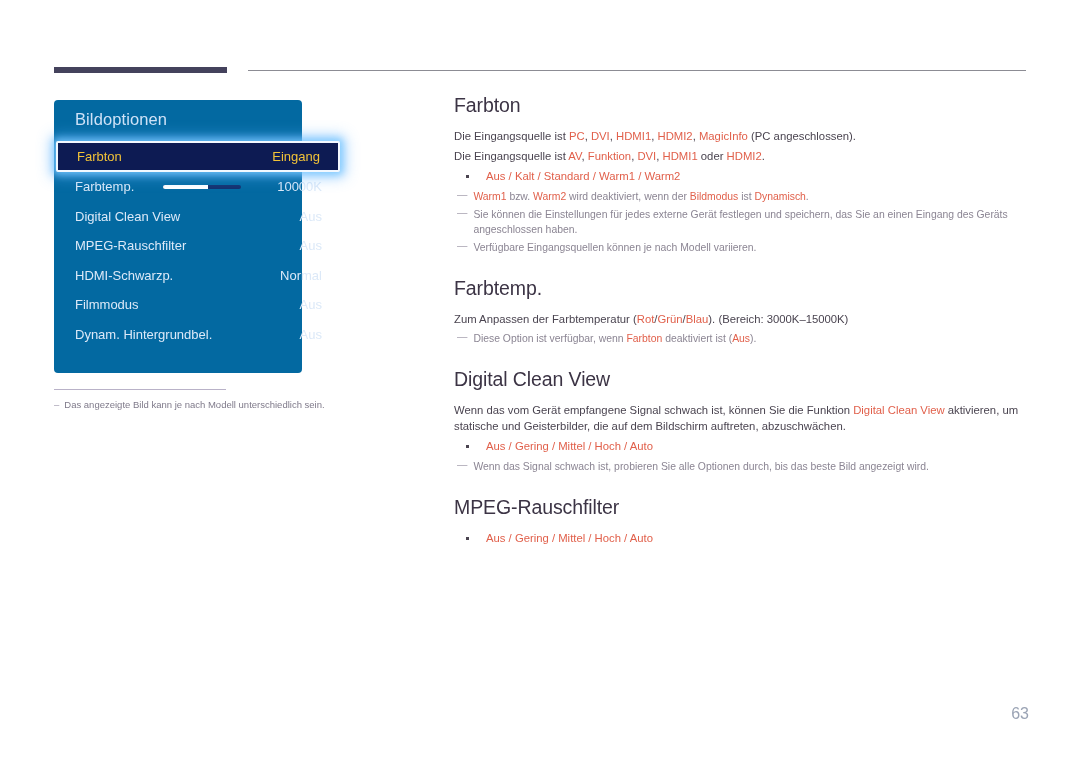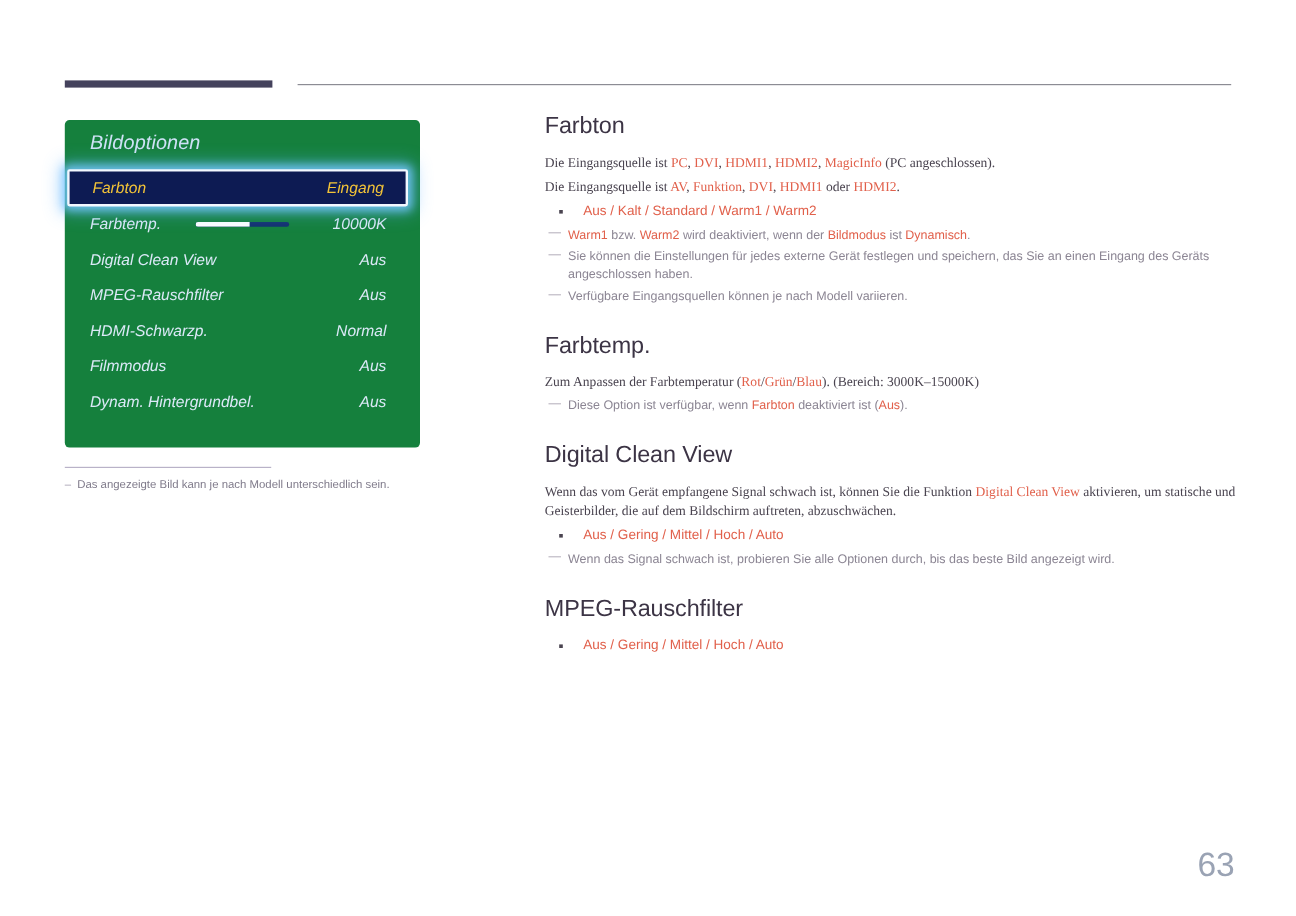--- a/index.html
+++ b/index.html
@@ -38,27 +38,26 @@
     width: 778px;
     height: 1px;
     background: #8c8c94;
   }
 
   
   .osd-panel {
     position: absolute;
     left: 54px;
     top: 100px;
-    width: 296px;
+    width: 248px;
     height: 273px;
-    background: #15803d;
+    background: #0369a1;
     border-radius: 4px;
     box-sizing: border-box;
     padding: 0;
-    font-style: italic;
   }
   .osd-title {
     position: absolute;
     left: 21px;
     top: 10px;
     font-size: 16.5px;
     color: #cfe2f7;
     letter-spacing: .1px;
   }
   .osd-rows {
@@ -161,21 +160,20 @@
     color: #3c3445;
     margin: 0 0 11px 0;
     letter-spacing: -.1px;
   }
   .sec-block { margin-bottom: 22px; }
   p.para {
     font-size: 11.3px;
     line-height: 16px;
     color: #4a4450;
     margin: 0 0 4px 0;
-    font-family: Liberation Serif, serif;
   }
   .accent { color: #e1604b; }
   ul.opts {
     list-style: none;
     margin: 2px 0 4px 0;
     padding: 0 0 0 6px;
   }
   ul.opts li {
     font-size: 11.3px;
     line-height: 17px;
@@ -208,21 +206,21 @@
   .note .txt { flex: 1 1 auto; }
   .note .accent { color: #e1604b; text-align: right; }
 
   
   .page-num {
     position: absolute;
     left: 0;
     top: 705px;
     width: 1029px;
     text-align: right;
-    font-size: 28px;
+    font-size: 16px;
     color: #9aa3b4;
   }
 </style>
 </head>
 <body>
 
 <div class="header-rules">
   <div class="rule-thick"></div>
   <div class="rule-thin"></div>
 </div>

